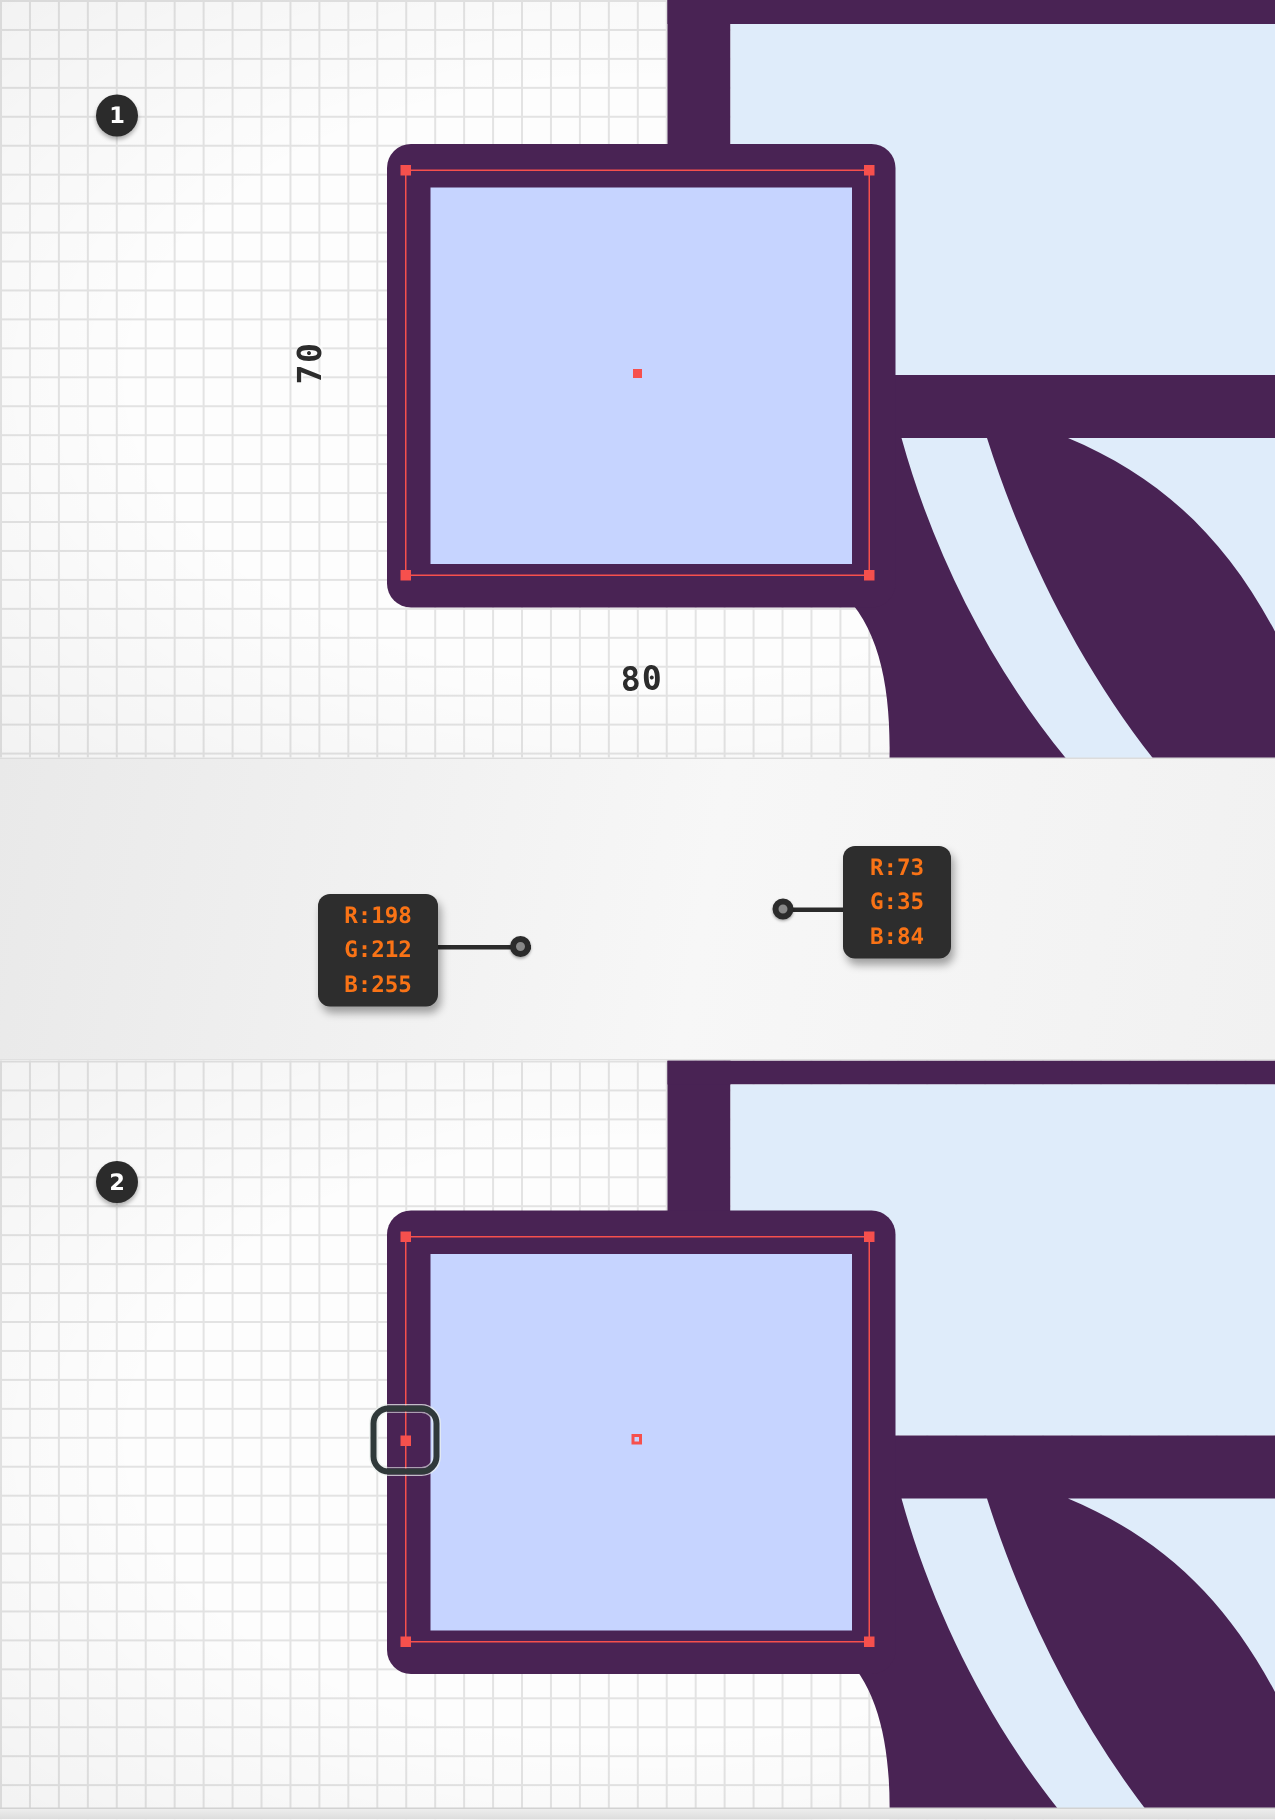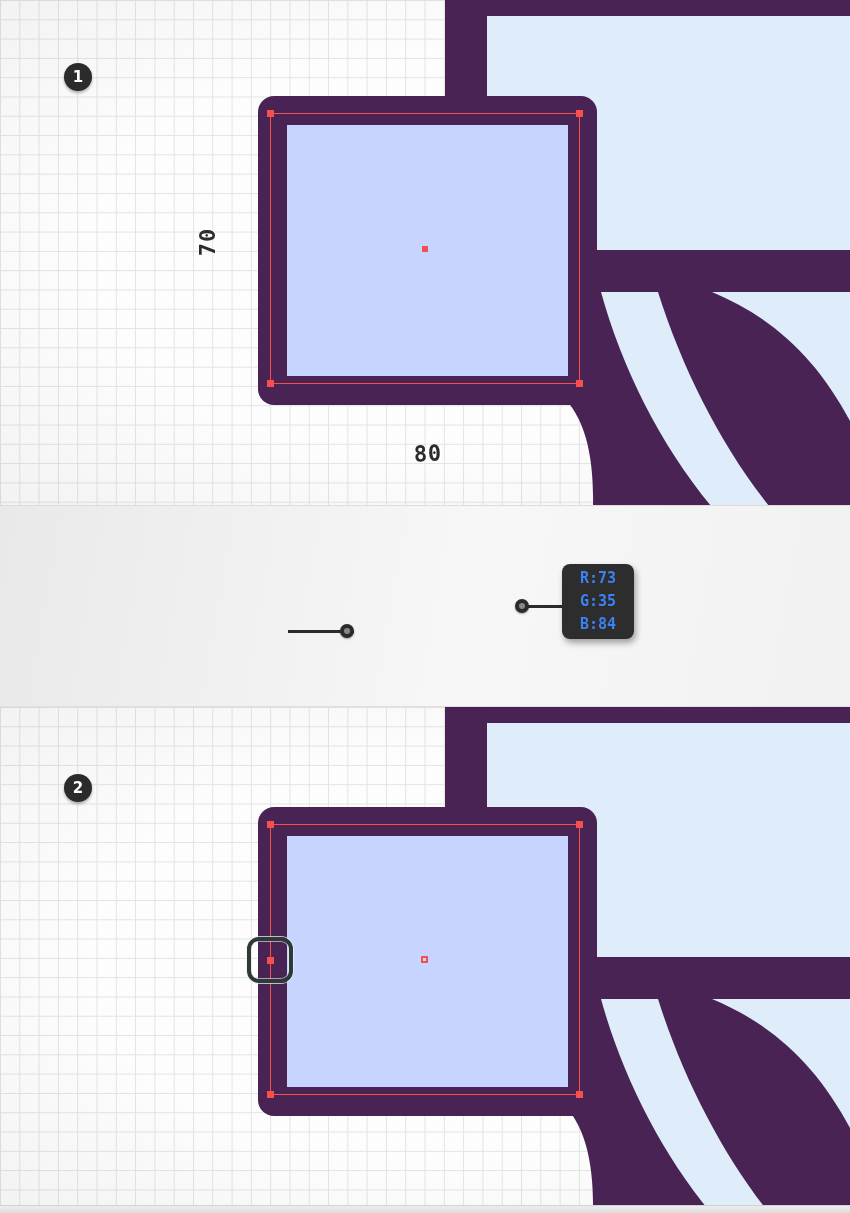--- a/index.html
+++ b/index.html
@@ -94,21 +94,21 @@
 
   .panel-footer { height:22px; border-top:1px solid #989898; display:flex;
     align-items:center; padding:0 7px; gap:12px; background:#b9b9b9; }
   .sq { width:11px; height:11px; border:1.5px solid #2e2e2e; }
   .sq.filled { background:#2e2e2e; box-shadow:inset 0 0 0 1.5px #b9b9b9; }
   .fx { font:italic bold 12px "DejaVu Serif", serif; color:#2e2e2e; }
   .ftr-right { margin-left:auto; display:flex; gap:11px; align-items:center; }
   .dim-ic { opacity:.4; }
 
   
-  .callout { position:absolute; background:#2d2d2d; border-radius:8px; color:#3b82f6;
+  .callout { position:absolute; background:#2d2d2d; border-radius:8px; color:#f97316;
     font:bold 15px/23px "DejaVu Sans Mono", monospace; text-align:center;
     box-shadow:2px 4px 6px rgba(0,0,0,.35); padding:3px 0; }
   .callout div { white-space:pre; }
   .conn-line { position:absolute; height:3px; background:#2b2b2b; }
   .conn-dot { position:absolute; width:14px; height:14px; border-radius:50%;
     border:4px solid #2b2b2b; background:#888; box-shadow:0 1px 2px rgba(0,0,0,.35); }
 
   
   .anchor-highlight { position:absolute; left:247px; top:937px; width:46px; height:46px;
     border:4px solid #30393a; border-radius:12px;
@@ -235,20 +235,25 @@
             <line x1="4" y1="1.5" x2="8" y2="1.5" stroke="#2e2e2e" stroke-width="1.3"></line>
             <line x1="4.5" y1="5.5" x2="4.5" y2="10.5" stroke="#2e2e2e" stroke-width="1"></line>
             <line x1="7.5" y1="5.5" x2="7.5" y2="10.5" stroke="#2e2e2e" stroke-width="1"></line>
           </svg>
         </span>
       </div>
     </div>
 
     <div class="conn-line" style="left:288px; top:124px; width:66px"></div>
     <div class="conn-dot" style="left:340px; top:118px"></div>
+    <div class="callout" style="left:212px; top:90px; width:80px">
+      <div>R:198</div>
+      <div>G:212</div>
+      <div>B:255</div>
+    </div>
 
     <div class="conn-line" style="left:527px; top:99px; width:38px"></div>
     <div class="conn-dot" style="left:515px; top:93px"></div>
     <div class="callout" style="left:562px; top:58px; width:72px">
       <div>R:73</div>
       <div>G:35</div>
       <div>B:84</div>
     </div>
   </div>
 

